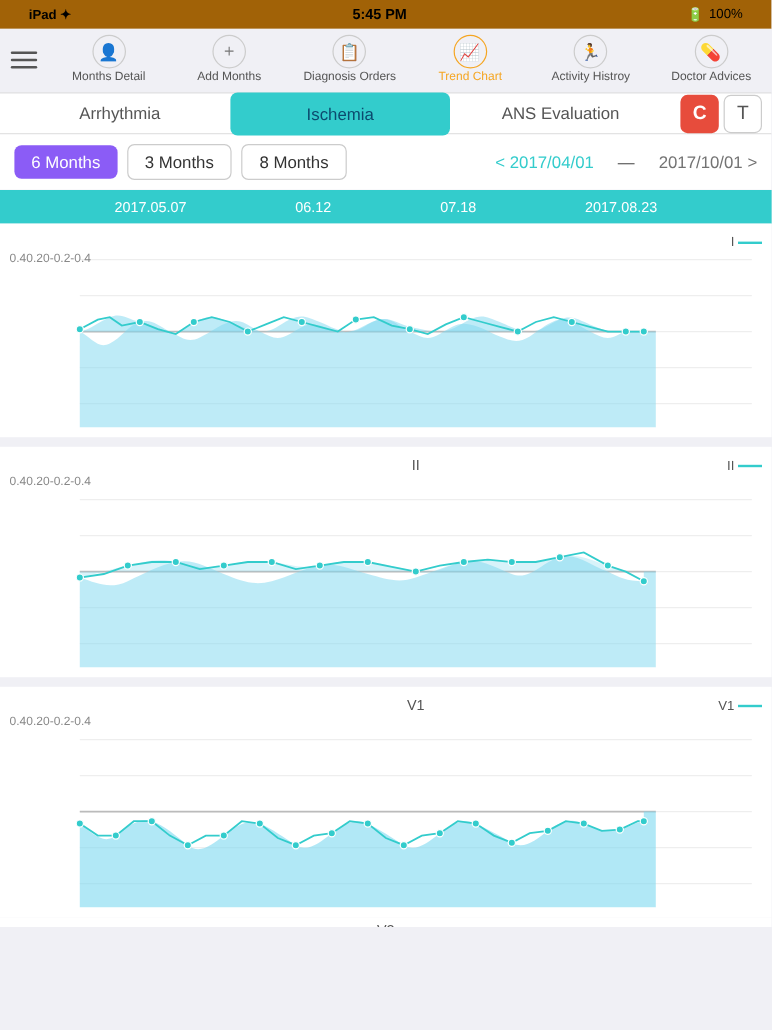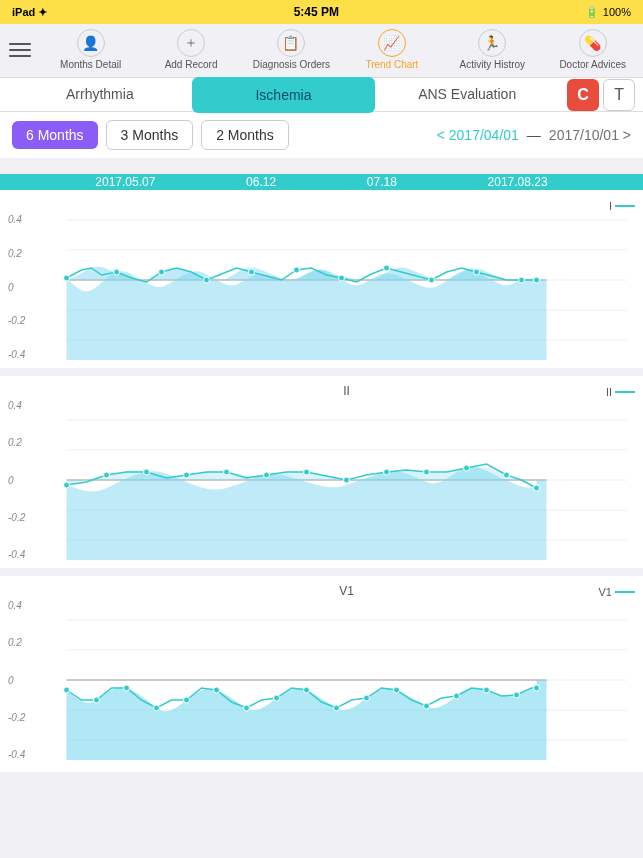--- a/index.html
+++ b/index.html
@@ -7,25 +7,25 @@
       font-family: -apple-system, 'Helvetica Neue', Arial, sans-serif;
       background: #f0f0f5;
       width: 643px;
       height: 858px;
       overflow: hidden;
       position: relative;
     }
 
     
     .status-bar {
-      background: #fde047;
+      background: #a16207;
       display: flex;
       justify-content: space-between;
       align-items: center;
-      padding: 4px 12px;
+      padding: 4px 24px;
       height: 24px;
     }
     .status-left { font-size: 11px; font-weight: 600; display: flex; align-items: center; gap: 4px; }
     .status-center { font-size: 12px; font-weight: 600; }
     .status-right { font-size: 11px; display: flex; align-items: center; gap: 4px; }
 
     
     .nav-bar {
       background: #f0f0f5;
       display: flex;
@@ -120,44 +120,43 @@
       font-size: 14px;
       cursor: pointer;
       border: none;
     }
     .period-btn.active { background: #8b5cf6; color: #fff; }
     .period-btn.inactive { background: #fff; color: #333; border: 1px solid #ccc; }
     .date-range {
       margin-left: auto;
       display: flex;
       align-items: center;
-      gap: 8px;
+      gap: 20px;
       font-size: 14px;
       justify-content: flex-end;
     }
     .date-prev { color: #3cc; cursor: pointer; }
     .date-dash { color: #555; }
     .date-next { color: #737373; cursor: pointer; }
 
     
     .chart-container {
       height: 614px;
       overflow-y: auto;
       background: #f0f0f5;
     }
 
     
     .timeline-header {
       background: #3cc;
-      height: 16px;
+      height: 28px;
       display: flex;
       align-items: center;
       justify-content: space-around;
       padding: 0 50px;
-      margin-top: 16px;
     }
     .timeline-label {
       font-size: 12px;
       color: #fff;
       font-weight: 500;
     }
 
     
     .chart-panel {
       background: #fff;
@@ -185,25 +184,23 @@
       width: 20px;
       height: 2px;
       background: #3cc;
     }
     .y-axis {
       position: absolute;
       left: 8px;
       top: 24px;
       bottom: 8px;
       display: flex;
-      flex-direction: column;
       justify-content: space-between;
       font-size: 10px;
       color: #888;
-      font-style: italic;
     }
     svg.chart-svg {
       width: 100%;
       height: 160px;
       display: block;
     }
 
     .divider {
       height: 8px;
       background: #f0f0f5;
@@ -229,21 +226,21 @@
     <div style="height:2px;background:#555;border-radius:1px;"></div>
     <div style="height:2px;background:#555;border-radius:1px;"></div>
     <div style="height:2px;background:#555;border-radius:1px;"></div>
   </div>
   <div class="nav-item">
     <div class="nav-icon">👤</div>
     <span>Months Detail</span>
   </div>
   <div class="nav-item">
     <div class="nav-icon">＋</div>
-    <span>Add Record</span>
+    <span>Add Months</span>
   </div>
   <div class="nav-item">
     <div class="nav-icon">📋</div>
     <span>Diagnosis Orders</span>
   </div>
   <div class="nav-item active">
     <div class="nav-icon">📈</div>
     <span>Trend Chart</span>
   </div>
   <div class="nav-item">
@@ -260,21 +257,21 @@
   <div class="tab">Arrhythmia</div>
   <div class="tab active">Ischemia</div>
   <div class="tab">ANS Evaluation</div>
   <div class="avatar-c">C</div>
   <div class="avatar-t">T</div>
 </div>
 
 <div class="period-row">
   <button class="period-btn active">6 Months</button>
   <button class="period-btn inactive">3 Months</button>
-  <button class="period-btn inactive">2 Months</button>
+  <button class="period-btn inactive">8 Months</button>
   <div class="date-range">
     <span class="date-prev">&lt; 2017/04/01</span>
     <span class="date-dash">—</span>
     <span class="date-next">2017/10/01 &gt;</span>
   </div>
 </div>
 
 <div class="chart-container">
 
   <div class="timeline-header">

